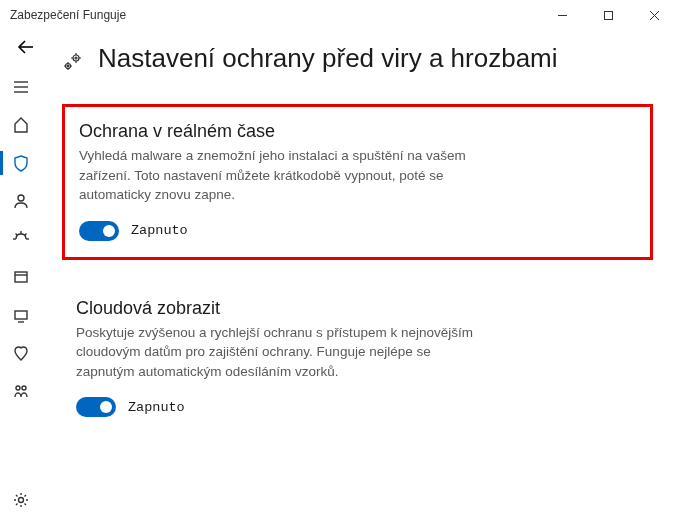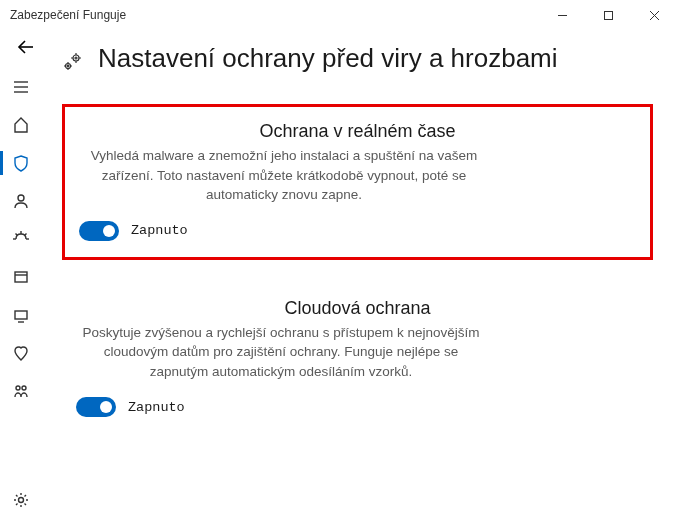--- a/index.html
+++ b/index.html
@@ -72,21 +72,20 @@
   .nav-item svg { stroke: #333; fill: none; stroke-width: 1.4; }
   .nav-item.selected svg { stroke: #0067c0; }
   .nav-bottom {
     margin-top: auto;
     margin-bottom: 6px;
   }
   .main {
     flex: 1;
     padding: 8px 24px 0 20px;
     overflow: hidden;
-    text-align: center;
   }
   .header {
     display: flex;
     gap: 14px;
     align-items: flex-start;
     margin-top: 4px;
   }
   .header-icon {
     padding-top: 8px;
     color: #333;
@@ -280,21 +279,21 @@
     <div class="section hl">
       <h2>Ochrana v reálném čase</h2>
       <p>Vyhledá malware a znemožní jeho instalaci a spuštění na vašem zařízení. Toto nastavení můžete krátkodobě vypnout, poté se automaticky znovu zapne.</p>
       <div class="toggle-row">
         <div class="toggle"></div>
         <span class="toggle-label">Zapnuto</span>
       </div>
     </div>
 
     <div class="section">
-      <h2>Cloudová ochrana</h2>
+      <h2>Cloudová zobrazit</h2>
       <p>Poskytuje zvýšenou a rychlejší ochranu s přístupem k nejnovějším cloudovým datům pro zajištění ochrany. Funguje nejlépe se zapnutým automatickým odesíláním vzorků.</p>
       <div class="toggle-row">
         <div class="toggle"></div>
         <span class="toggle-label">Zapnuto</span>
       </div>
     </div>
   </div>
 </div>
 
 </body></html>

